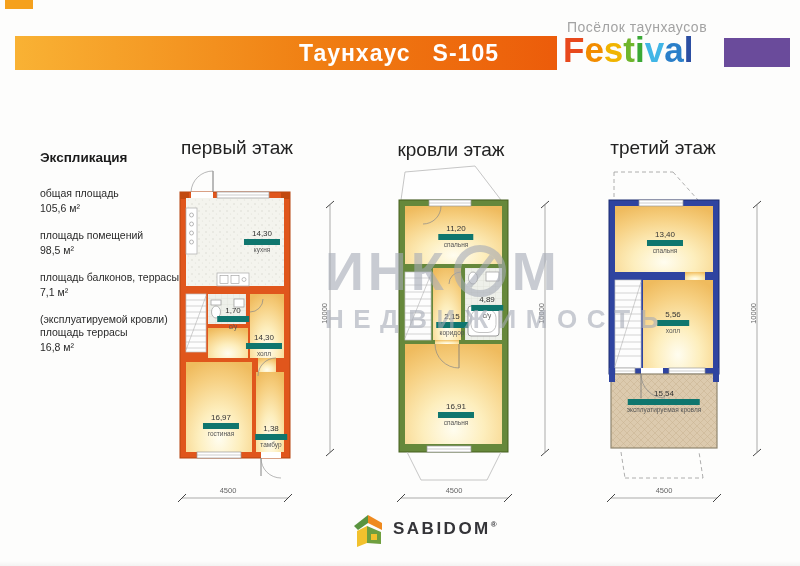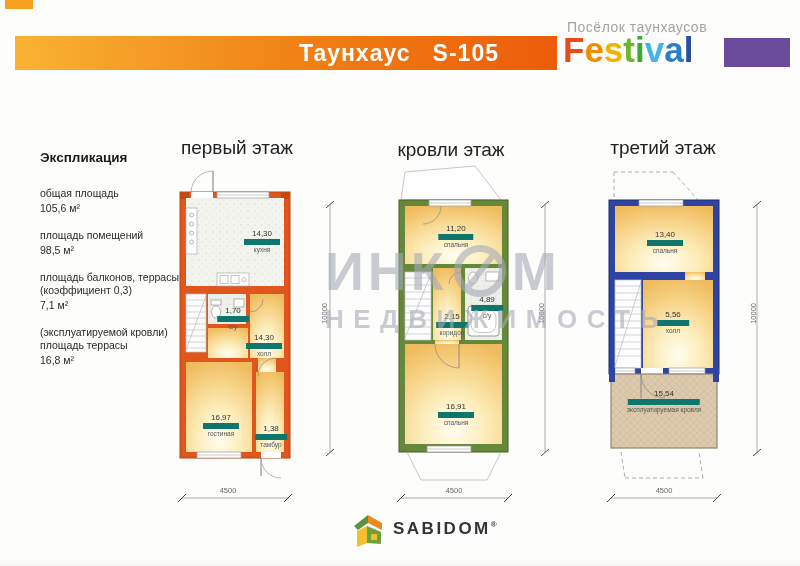--- a/index.html
+++ b/index.html
@@ -88,21 +88,20 @@
     <div class="item">
       <div>общая площадь</div>
       <div class="val">105,6 м²</div>
     </div>
     <div class="item">
       <div>площадь помещений</div>
       <div class="val">98,5 м²</div>
     </div>
     <div class="item">
       <div>площадь балконов, террасы</div>
-      <div>(коэффициент 0,3)</div>
       <div class="val">7,1 м²</div>
     </div>
     <div class="item">
       <div>(эксплуатируемой кровли)</div>
       <div>площадь террасы</div>
       <div class="val">16,8 м²</div>
     </div>
   </div>
 
   <div class="floor-title" style="left:237px;top:137px;">первый этаж</div>

